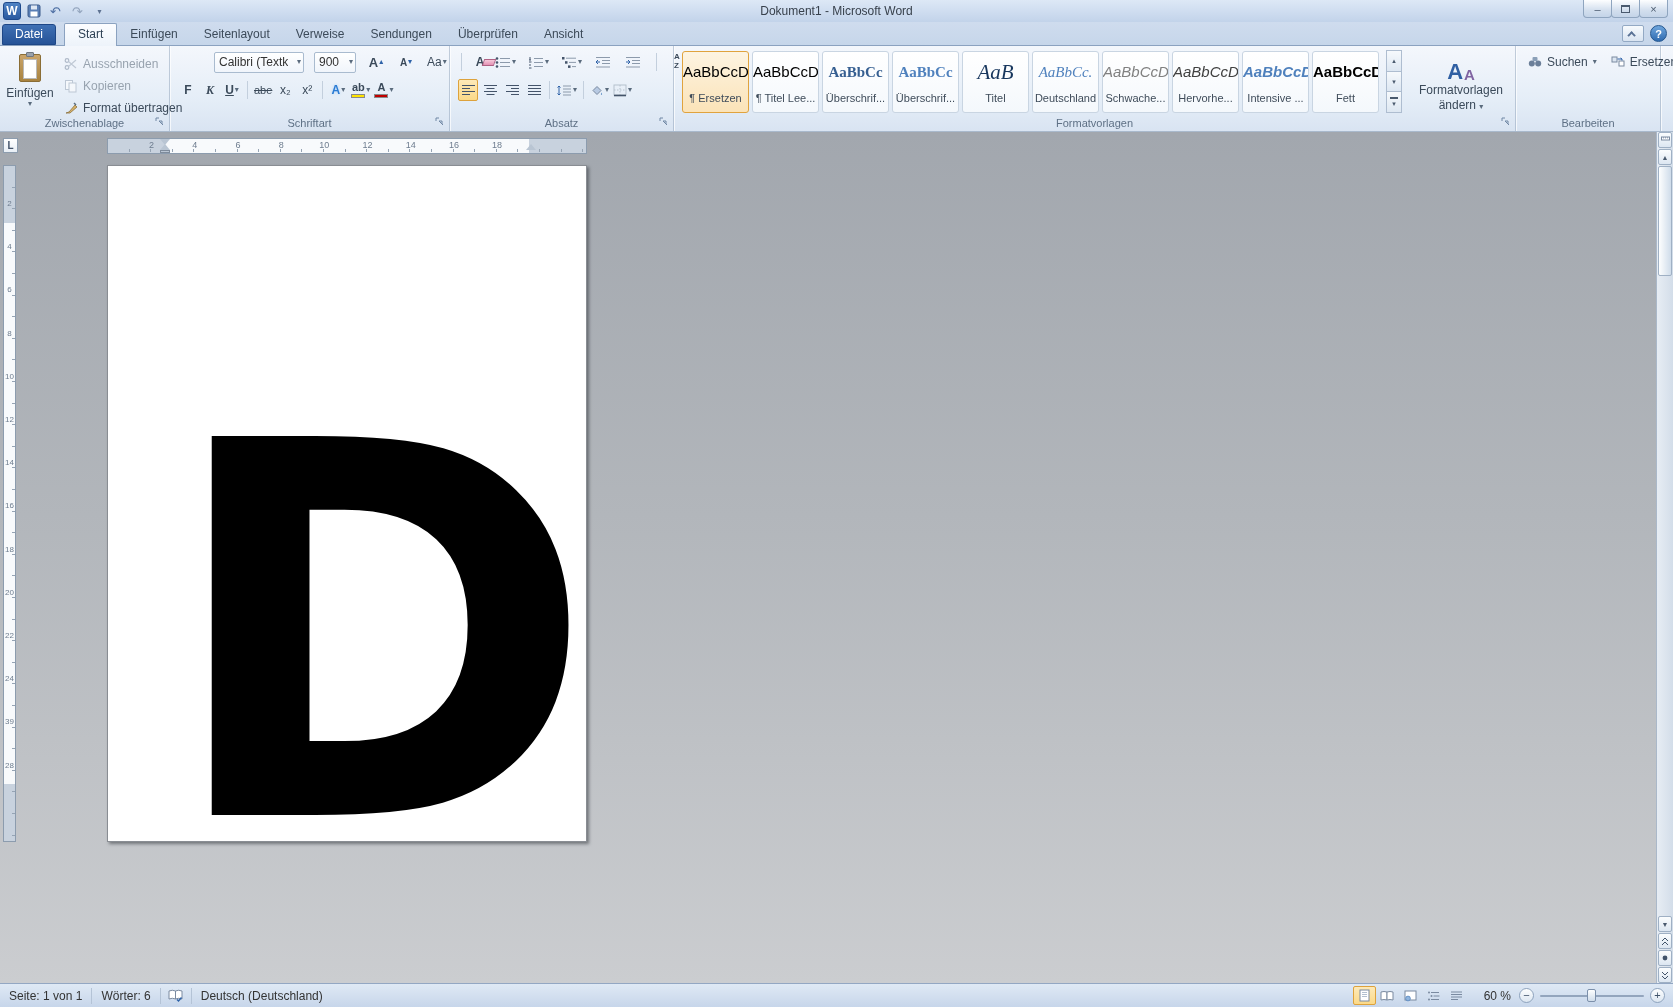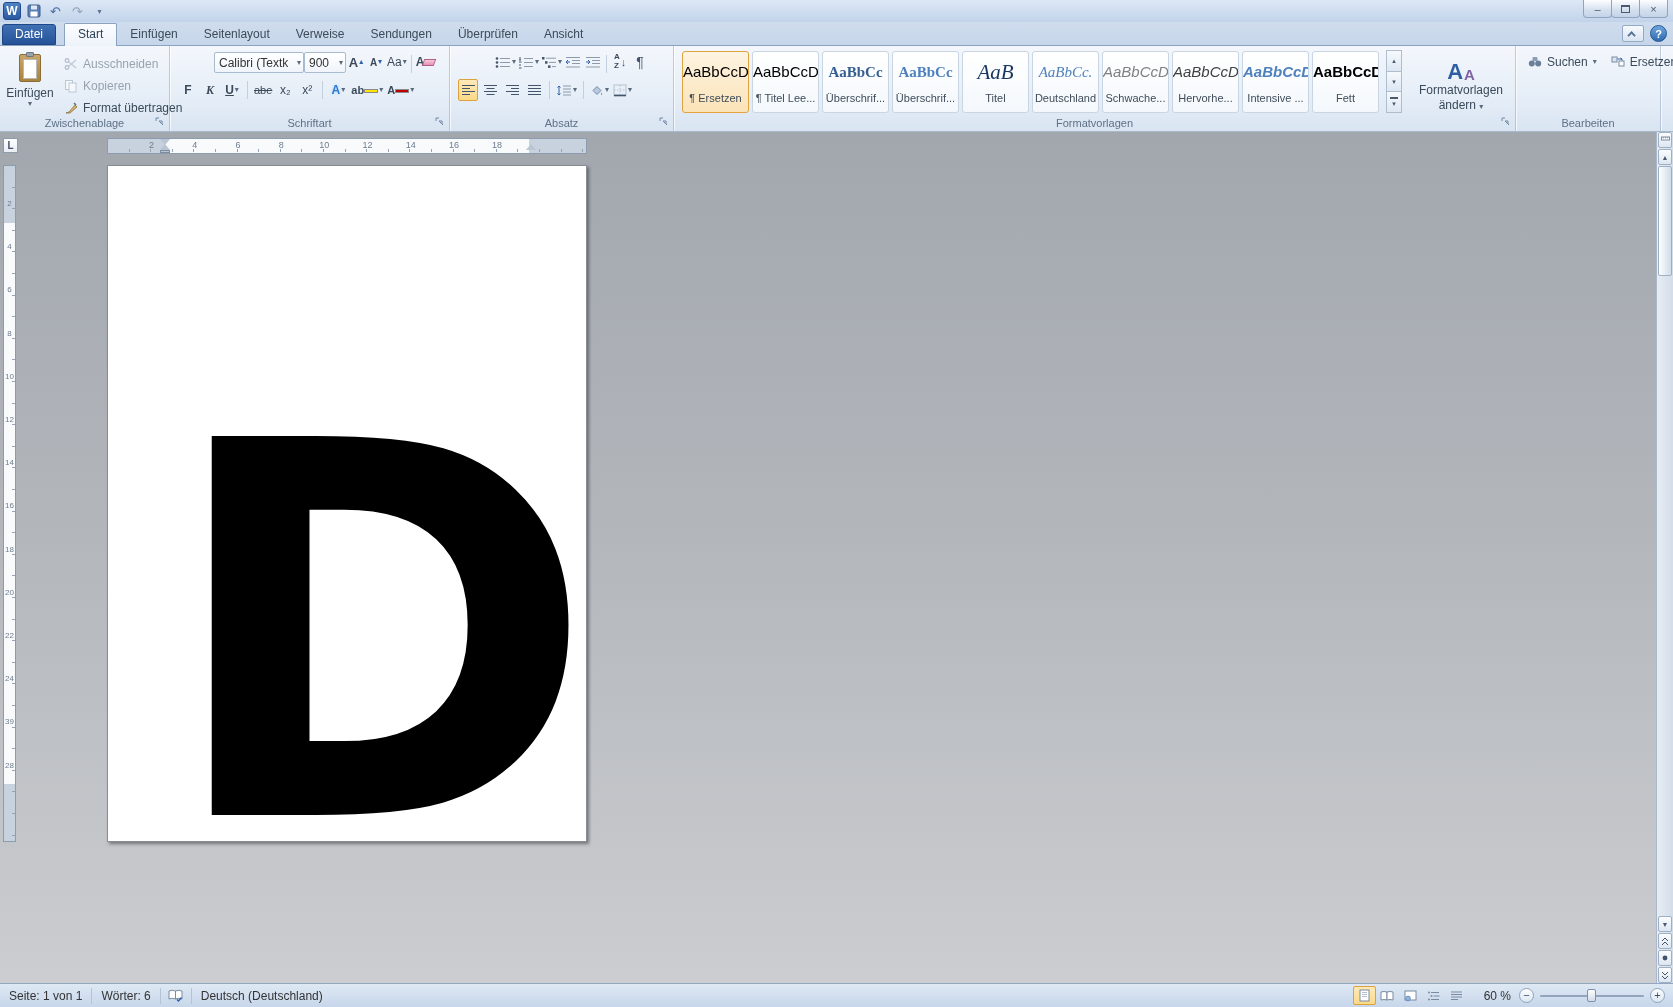--- a/index.html
+++ b/index.html
@@ -56,37 +56,37 @@
   .clip-icon { width:22px; height:28px; margin-top:3px; background:linear-gradient(#caa56b,#a9833f); border:1px solid #8a6d35; border-radius:2px; position:relative; }
   .clip-paper { position:absolute; left:3px; top:4px; width:14px; height:20px; background:#fff; border:1px solid #b9b9b9; }
   .clip-top { position:absolute; left:6px; top:-3px; width:8px; height:5px; background:#9aa3ad; border:1px solid #6e7680; border-radius:1px; z-index:2; }
   .bigbtn-label { margin-top:4px; color:#3b4a5a; }
   .dd { font-size:8px; color:#5a6b7d; line-height:1; }
   .clip-col { position:absolute; left:58px; top:7px; display:flex; flex-direction:column; gap:1px; }
   .small-btn { height:21px; display:flex; align-items:center; gap:5px; padding:0 5px; border:1px solid transparent; border-radius:2px; white-space:nowrap; color:#3b4a5a; }
   .small-btn.disabled { color:#98a3af; }
   .small-btn.disabled svg { opacity:.55; }
 
-  .row1 { position:absolute; top:5px; left:8px; display:flex; align-items:flex-end; gap:0;padding-left:36px; }
+  .row1 { position:absolute; top:5px; left:8px; display:flex; align-items:center; gap:10px;padding-left:36px; }
   .row2 { position:absolute; top:33px; left:8px; display:flex; align-items:center; gap:2px; }
   .combo { display:flex; align-items:center; justify-content:space-between; height:21px;
     background:linear-gradient(#ffffff,#f0f5fb); border:1px solid #a9bbcf; border-radius:2px; padding:0 2px 0 4px; color:#333; }
   .combo .val { overflow:hidden; white-space:nowrap; }
   .font-combo { width:90px; } .size-combo { width:42px; }
   .rb { display:inline-flex; align-items:center; justify-content:center; min-width:20px; height:22px;
     border:1px solid transparent; border-radius:2px; color:#3b4a5a; gap:1px; }
   .rb.toggled { background:linear-gradient(#fde9b8,#fbd988); border-color:#dda23c; }
   .sep { width:1px; height:18px; background:#c3cfdd; margin:0 3px; }
   .glyph-b { font-weight:bold; font-style:normal; }
   .glyph-i { font-style:italic; font-weight:bold; font-family:"Liberation Serif", serif; }
   .glyph-u { text-decoration:underline; font-weight:bold; }
   .glyph-strike { text-decoration:line-through; font-size:11px; }
   .grow-a { font-weight:bold; font-size:13px; } .shrink-a { font-weight:bold; font-size:10px; }
   .fx-a { color:#2a7bd4; font-weight:bold; text-shadow:0 0 3px #a9cdf2; }
-  .bar-btn { display:inline-flex; flex-direction:row; align-items:center; line-height:1;text-align:center; }
+  .bar-btn { display:inline-flex; flex-direction:column; align-items:center; line-height:1;text-align:center; }
   .bar-btn .t { font-size:11px; font-weight:bold; }
   .bar { width:14px; height:4px; border:1px solid #8a8a8a; margin-top:1px; }
   .bar.yellow { background:#ffe400; } .bar.red { background:#c00000; }
   .eraser { width:12px; height:7px; background:linear-gradient(#f6c8da,#e592b4); border:1px solid #b06184; margin-left:-2px; transform:skewX(-20deg); }
 
   .sortbox { display:inline-flex; align-items:center; }
   .sortbox .az { display:flex; flex-direction:column; font-size:8px; font-weight:bold; color:#3b4a5a; line-height:1.1; }
   .sortbox .ar { color:#2e62a8; font-size:11px; margin-left:1px; }
   .pilcrow { font-size:14px; color:#44546a; }
 
@@ -197,20 +197,21 @@
       <div class="qbtn">
           <span class="qglyph">↶</span>
         </div>
       <div class="qbtn">
           <span class="qglyph dim">↷</span>
         </div>
       <div class="qbtn">
           <span class="qdd">▾</span>
         </div>
     </div>
+    <div class="title">Dokument1  -  Microsoft Word</div>
     <div class="win-controls">
       <div class="win-btn">
           <span>–</span>
         </div>
       <div class="win-btn">
           <span class="max-glyph"></span>
         </div>
       <div class="win-btn">
           <span>×</span>
         </div>

